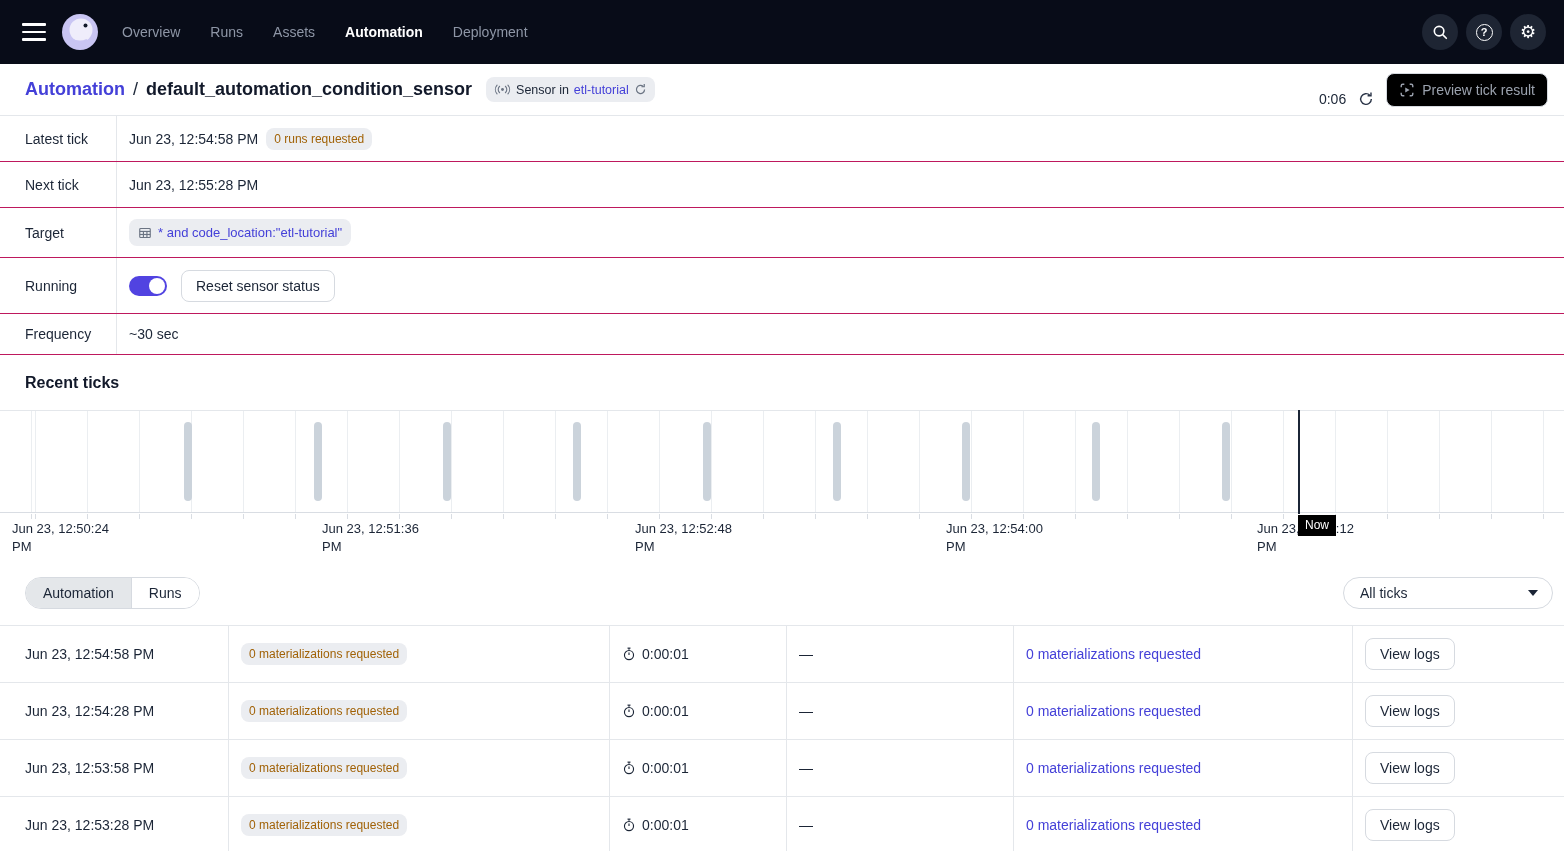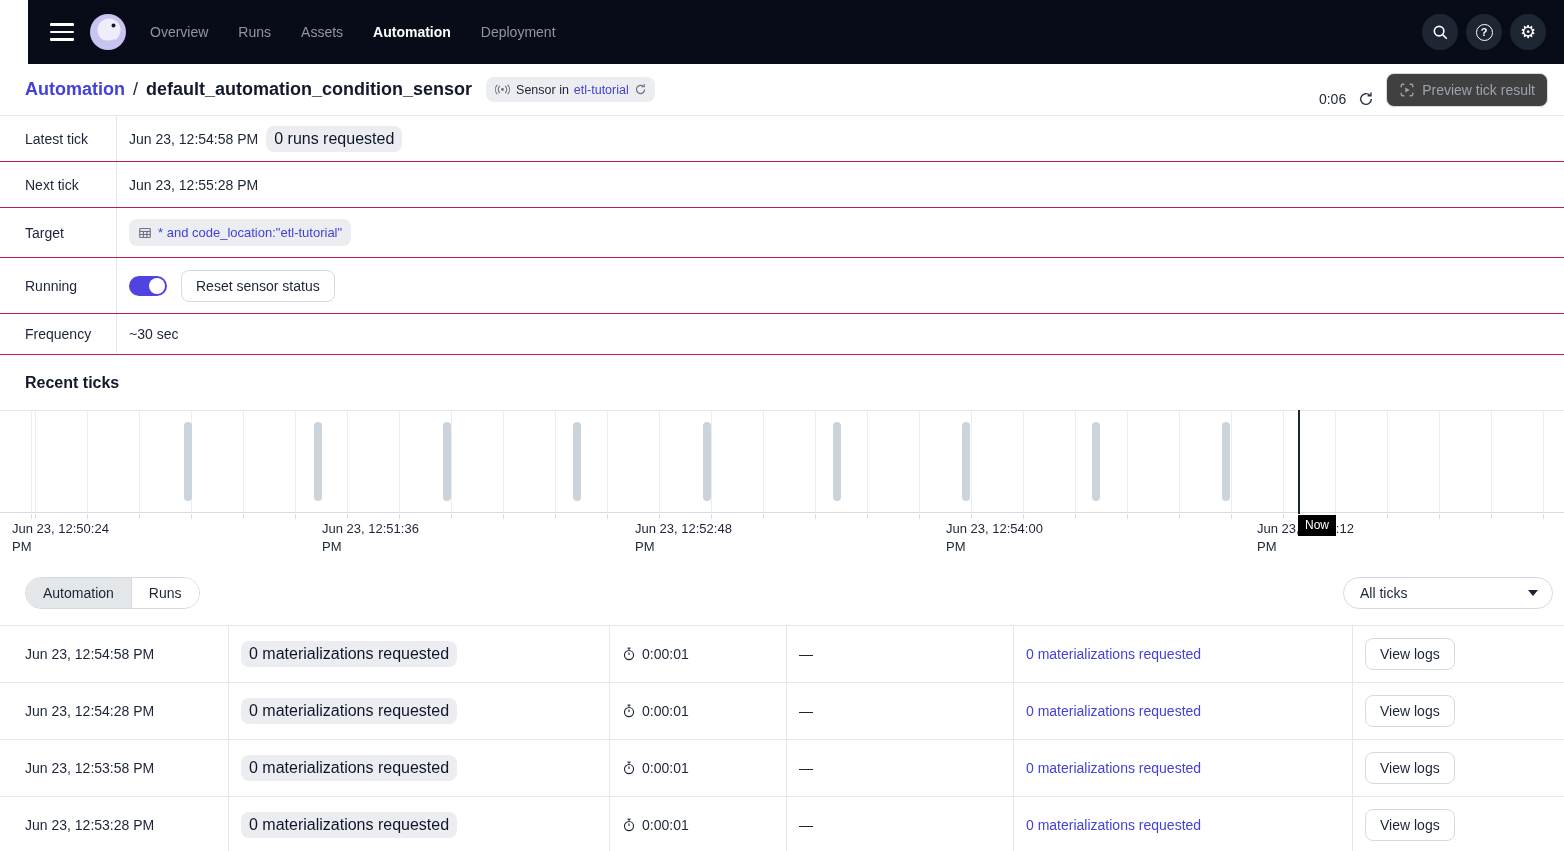--- a/index.html
+++ b/index.html
@@ -1,20 +1,20 @@
 <!DOCTYPE html>
 <html><head>
 <meta charset="utf-8">
 <style>
   * { margin:0; padding:0; box-sizing:border-box; }
   html,body { width:1564px; height:851px; overflow:hidden; background:#fff;
     font-family:"Liberation Sans","DejaVu Sans",sans-serif; color:#1B2536; }
 
   
-  .topnav { height:64px; background:#080C18; display:flex; align-items:center; padding:0 18px 0 22px;margin-left:28px; }
+  .topnav { height:64px; background:#080C18; display:flex; align-items:center; padding:0 18px 0 22px; }
   .hamburger { width:24px; display:flex; flex-direction:column; gap:5px; cursor:pointer; margin-right:16px; }
   .hamburger span { display:block; height:2.5px; background:#fff; border-radius:1px; }
   .logo { width:36px; height:36px; margin-right:24px; cursor:pointer; }
   .navlinks { display:flex; gap:30px; font-size:14px; }
   .navlinks a { color:#8E96A6; text-decoration:none; cursor:pointer; }
   .navlinks a.active { color:#fff; font-weight:700; }
   .navspacer { flex:1; }
   .navicons { display:flex; gap:8px; }
   .iconbtn { width:36px; height:36px; border-radius:50%; background:#1E2533; border:none;
     display:flex; align-items:center; justify-content:center; cursor:pointer; color:#fff; }
@@ -28,30 +28,30 @@
   .crumbs { display:flex; align-items:center; font-size:18px; }
   .crumbs a.rootlink { color:#4440D8; text-decoration:none; font-weight:600; cursor:pointer; }
   .crumbs .sep { margin:0 8px; color:#1B2536; }
   .crumbs .title { font-weight:600; color:#12192A; }
   .sensor-badge { margin-left:14px; background:#EBEDF1; border-radius:8px; height:25px;
     display:flex; align-items:center; gap:5px; padding:0 8px; font-size:12.5px; color:#1B2536; }
   .sensor-badge a { color:#4440D8; text-decoration:none; cursor:pointer; }
   .headright { margin-left:auto; display:flex; align-items:flex-end; gap:12px; }
   .countdown { font-size:14px; color:#1B2536; }
   .refreshbtn { background:none; border:none; cursor:pointer; color:#2A3447; display:flex; }
-  .previewbtn { display:flex; align-items:center; gap:7px; background:#404040;
+  .previewbtn { display:flex; align-items:center; gap:7px; background:#000000;
     border:1px solid #D6DAE0; border-radius:8px; height:24px; padding:16px 12px;
     font-size:14px; color:#9BA2AE; cursor:default; }
 
   
   .drow { display:grid; grid-template-columns:117px 1fr; border-bottom:1px solid #be185d; }
   .dlabel { border-right:1px solid #E4E7EB; display:flex; align-items:center; padding-left:25px;
     font-size:14px; color:#1B2536; }
   .dvalue { display:flex; align-items:center; padding-left:12px; font-size:14px; gap:8px; }
-  .pill { background:#EBEDF1; border-radius:8px; padding:4px 8px; font-size:16px; color:#0f172a; }
+  .pill { background:#EBEDF1; border-radius:8px; padding:4px 8px; font-size:12px; color:#a16207; }
   .chip { background:#EBEDF1; border-radius:8px; padding:6px 9px; font-size:13px;
     display:flex; align-items:center; gap:6px; color:#4440D8; cursor:pointer; }
   .chip .gicon { color:#6B7483; display:flex; }
   .toggle { width:38px; height:20px; border-radius:10px; background:#5143E1; position:relative; cursor:pointer; }
   .toggle .knob { position:absolute; right:2px; top:2px; width:16px; height:16px; border-radius:50%; background:#fff; }
   .resetbtn { background:#fff; border:1px solid #D6DAE0; border-radius:8px; height:32px;
     padding:0 14px; font-size:14px; color:#1B2536; cursor:pointer; margin-left:6px; }
 
   .section-title { height:55px; display:flex; align-items:center; padding-left:25px;
     font-size:16px; font-weight:700; color:#12192A; }

